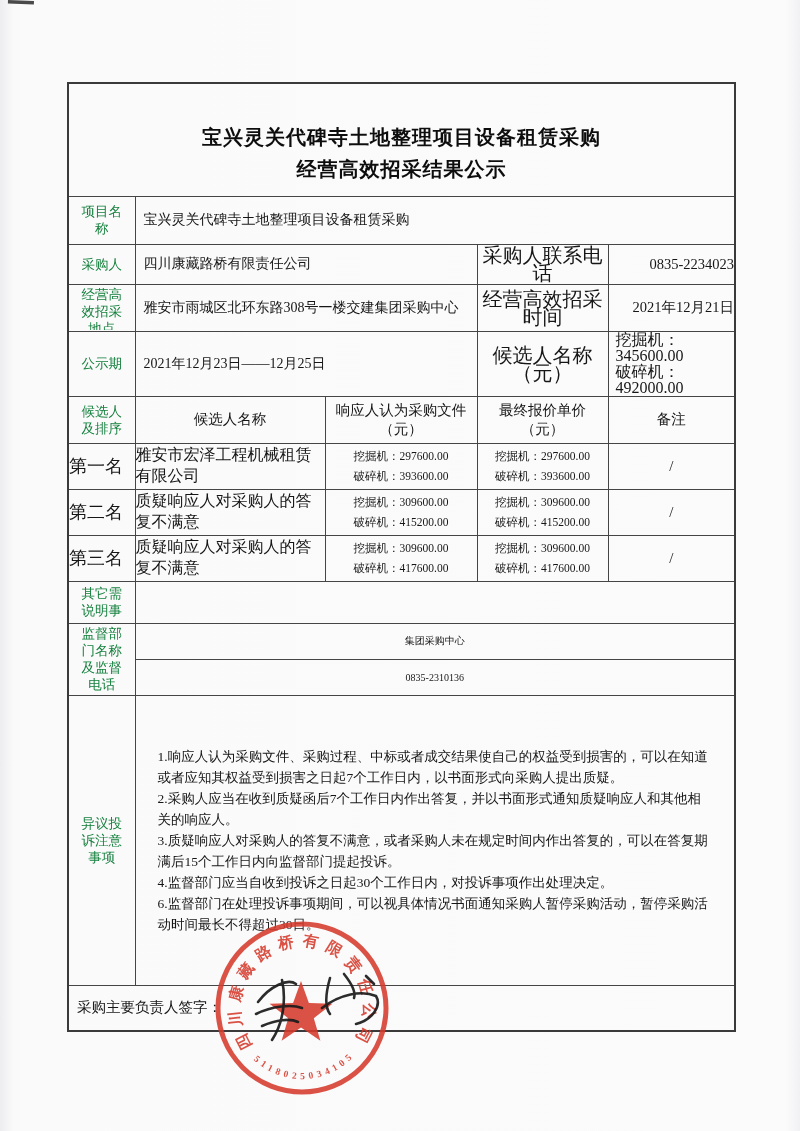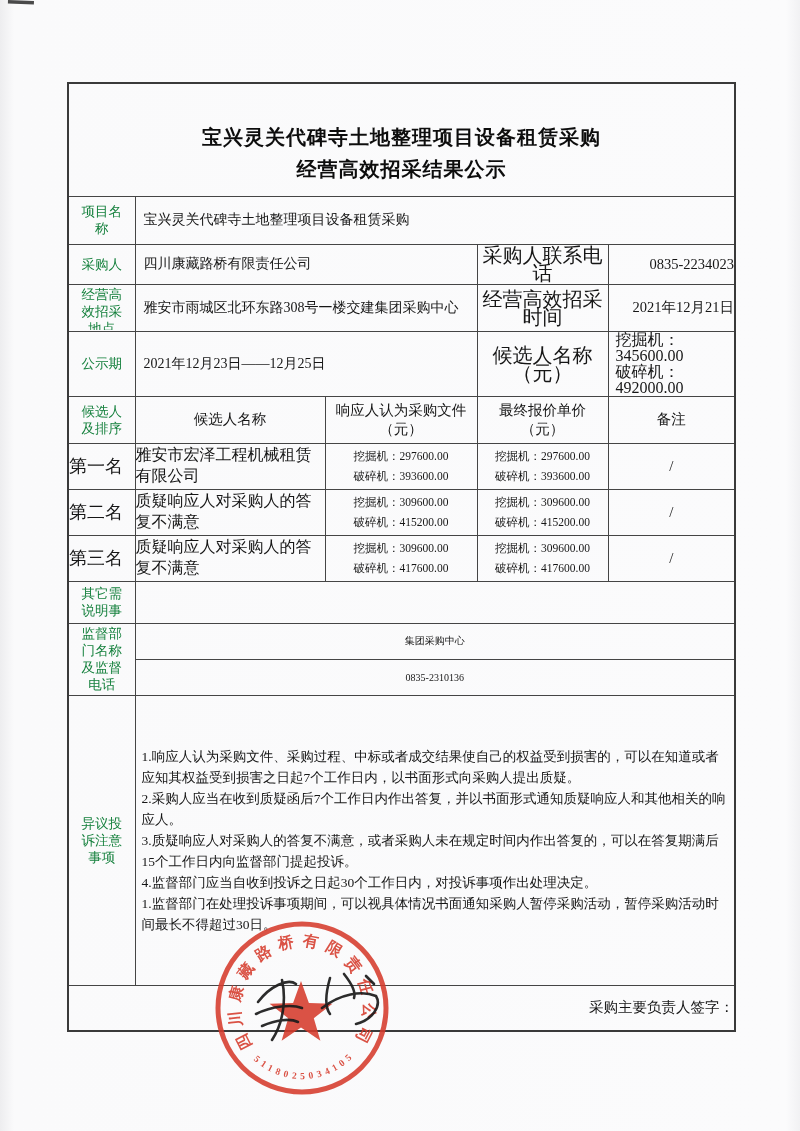--- a/index.html
+++ b/index.html
@@ -33,24 +33,24 @@
   .val2{text-align:right;font-size:14.5px;}
   .val2-small{text-align:left;padding-left:7px !important;font-size:16px;line-height:16px;margin-top:48px;}
   .hdr{text-align:center;font-size:14.5px;line-height:19px;}
   .rank{font-size:18px;}
   .cname{font-size:16px;letter-spacing:0;}
   .price{text-align:center;}
   .price span{display:inline-block;text-align:left;font-size:11.5px;line-height:20px;}
   .remark{text-align:center;font-size:15px;}
   .empty-cell{font-size:13px;}
   .sup{text-align:center;font-size:10px;}
-  .notice-cell{padding:0 6px !important;}
+  .notice-cell{padding:0 22px !important;}
   .notice-body{display:flex;flex-direction:column;justify-content:center;height:100%;}
   .np{margin:0;font-size:13.5px;line-height:21px;text-align:left;}
-  .sign{text-align:right;padding-left:8px !important;font-size:14.5px;}
+  .sign{text-align:left;padding-left:8px !important;font-size:14.5px;}
   svg.overlay{position:absolute;left:0;top:0;pointer-events:none;}
   .stampgrp{opacity:0.88;}
   .stamp-text{font-family:"Liberation Serif","DejaVu Serif",serif;}
 </style>
 </head>
 <body>
 
 <div class="paper">
 
   <table class="doc">
@@ -166,21 +166,21 @@
     <tr style="height:290px">
       <td class="lab pre">异议投
 诉注意
 事项</td>
       <td colspan="4" class="notice-cell">
         <div class="notice-body">
           <p class="np">1.响应人认为采购文件、采购过程、中标或者成交结果使自己的权益受到损害的，可以在知道或者应知其权益受到损害之日起7个工作日内，以书面形式向采购人提出质疑。</p>
           <p class="np">2.采购人应当在收到质疑函后7个工作日内作出答复，并以书面形式通知质疑响应人和其他相关的响应人。</p>
           <p class="np">3.质疑响应人对采购人的答复不满意，或者采购人未在规定时间内作出答复的，可以在答复期满后15个工作日内向监督部门提起投诉。</p>
           <p class="np">4.监督部门应当自收到投诉之日起30个工作日内，对投诉事项作出处理决定。</p>
-          <p class="np">1.监督部门在处理投诉事项期间，可以视具体情况书面通知采购人暂停采购活动，暂停采购活动时间最长不得超过30日。</p>
+          <p class="np">6.监督部门在处理投诉事项期间，可以视具体情况书面通知采购人暂停采购活动，暂停采购活动时间最长不得超过30日。</p>
         </div>
       </td>
     </tr>
 
     <tr style="height:46px">
       <td colspan="5" class="sign">
         <span>采购主要负责人签字：</span>
       </td>
     </tr>
   </tbody>

